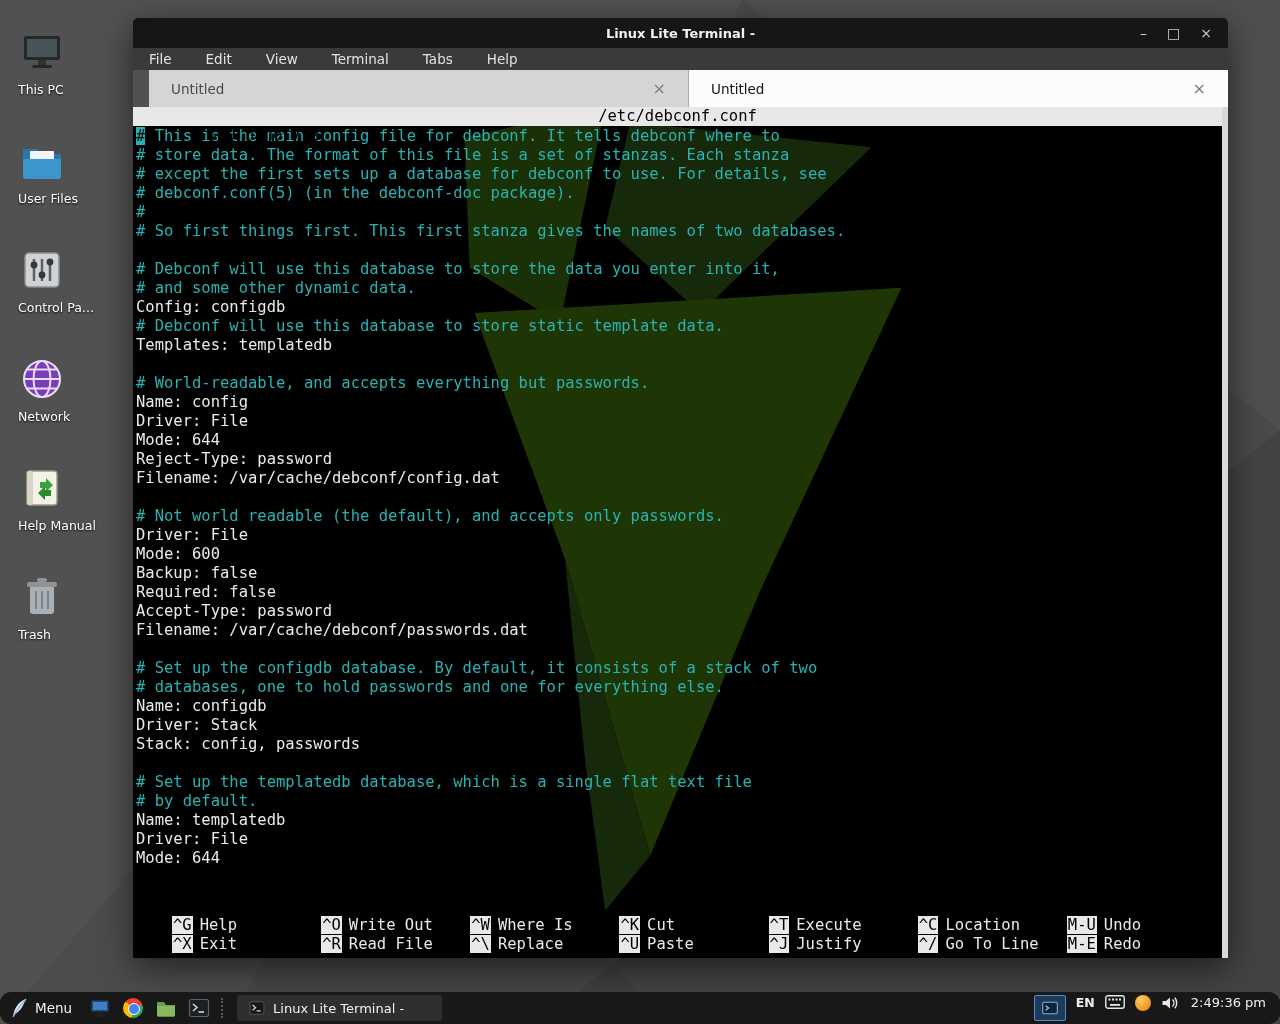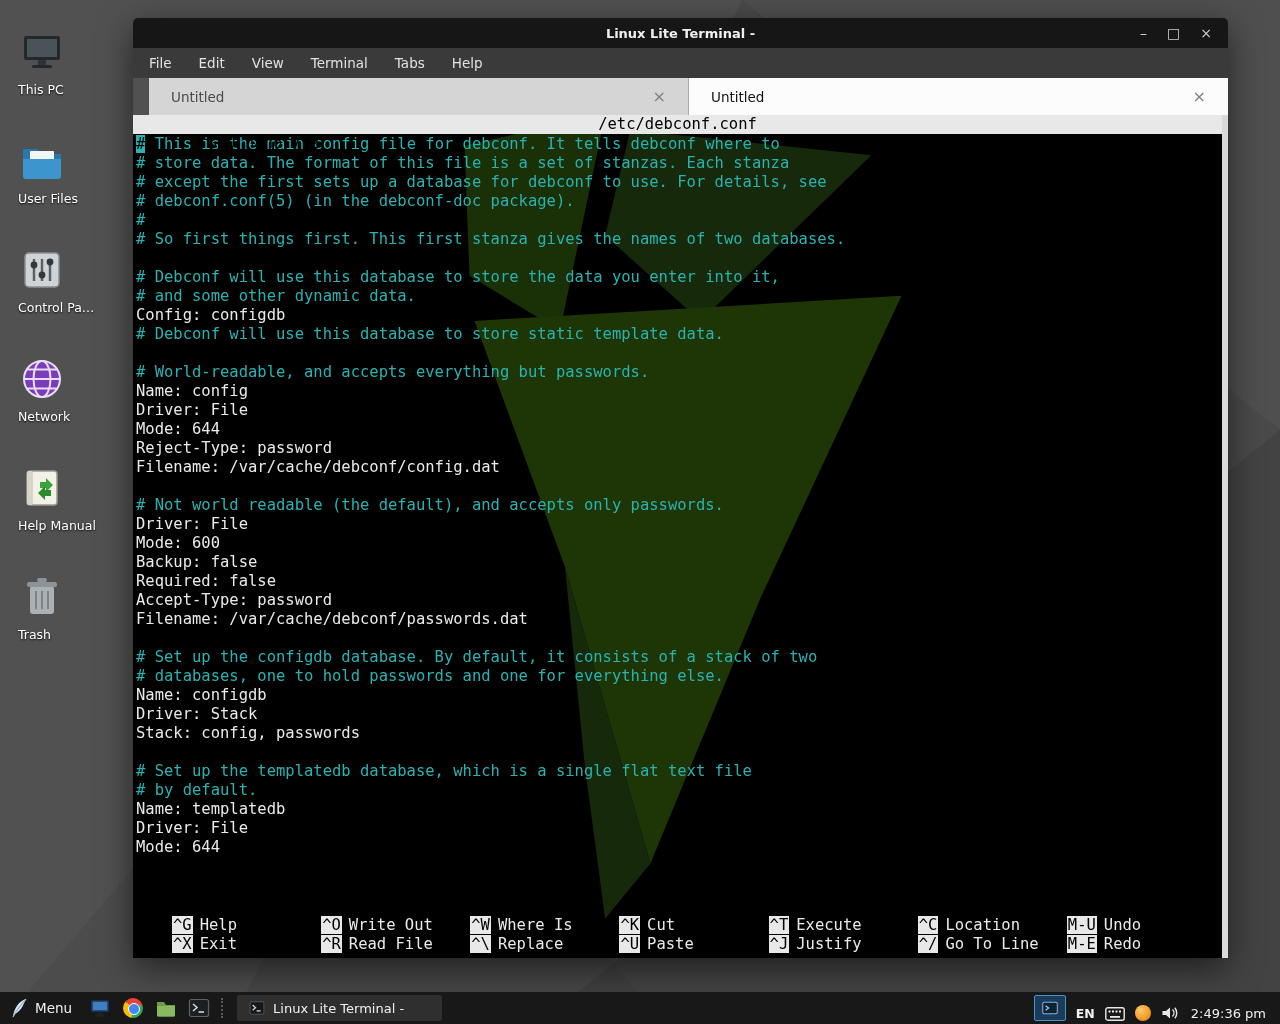--- a/index.html
+++ b/index.html
@@ -19,21 +19,21 @@
   .dicon-label { color:#fff; font-size:12.5px; text-shadow:0 1px 2px rgba(0,0,0,.9); white-space:nowrap; }
 
   
   .window { position:absolute; left:133px; top:18px; width:1095px; height:940px; display:flex; flex-direction:column;
             border-radius:5px 5px 0 0; overflow:hidden; box-shadow:0 10px 34px rgba(0,0,0,.55); z-index:3; }
   .titlebar { height:30px; background:#161616; display:flex; align-items:center; position:relative; flex:0 0 auto; }
   .titlebar .title { position:absolute; left:0; right:0; text-align:center; color:#f0f0f0; font-size:13px; font-weight:bold; }
   .win-controls { margin-left:auto; display:flex; gap:20px; padding-right:16px; z-index:1; }
   .win-controls span { color:#cfcfcf; font-size:14px; line-height:30px; cursor:pointer; }
 
-  .menubar { height:30px; background:#3a3a3a; display:flex; align-items:center; gap:27px; padding-left:16px; flex:0 0 auto; }
+  .menubar { height:22px; background:#3a3a3a; display:flex; align-items:center; gap:34px; padding-left:16px; flex:0 0 auto; }
   .menubar .menu-item { color:#e2e2e2; font-size:13.5px; cursor:pointer; }
 
   .tabbar { height:37px; display:flex; background:#2a2a2a; flex:0 0 auto;margin-left:16px; }
   .tab { flex:1; display:flex; align-items:center; padding:0 22px; font-size:13.5px; cursor:pointer; }
   .tab.inactive { background:#d5d5d5; color:#4a4a4a; border-right:1px solid #aaa; }
   .tab.active { background:#fcfcfc; color:#111; }
   .tab-close { margin-left:auto; color:#808080; font-size:16px; line-height:1; cursor:pointer; }
 
   
   .nano { flex:1; position:relative; background:#000; overflow:hidden;
@@ -50,34 +50,34 @@
   .block-cursor { background:#2ab2b2; color:#000; }
 
   .nano-shortcuts { position:absolute; left:3px; right:12px; bottom:4px; z-index:3;
                     display:grid; grid-template-rows:19px 19px; grid-auto-flow:column; grid-auto-columns:1fr;
                     font-size:15.5px; line-height:19px;padding-left:36px; }
   .shortcut { white-space:pre; color:#eaeaea; }
   .shortcut .key { background:#e8e8e8; color:#000; margin-right:7px; padding:0 1px; }
 
   
   .taskbar { position:absolute; left:0; right:0; bottom:0; height:32px; background:#181818; z-index:5;
-             display:flex; align-items:center; padding:0 8px 0 6px; gap:8px; }
+             display:flex; align-items:center; padding:0 8px 0 6px; gap:8px;border-radius:11px; }
   .menu-button { display:flex; align-items:center; gap:7px; padding:0 8px 0 4px; height:26px; border-radius:3px; cursor:pointer; }
   .menu-button .mlabel { color:#f0f0f0; font-size:13.5px; }
   .launchers { display:flex; align-items:center; gap:9px; }
   .launcher { width:24px; height:24px; display:flex; align-items:center; justify-content:center; cursor:pointer; }
   .chrome-disc { width:20px; height:20px; border-radius:50%;
       background:conic-gradient(from -50deg,#ea4335 0 120deg,#4facf7 120deg 122deg,#34a853 122deg 240deg,#fbbc05 240deg 360deg); position:relative; }
   .chrome-disc::after { content:""; position:absolute; left:5px; top:5px; width:10px; height:10px; border-radius:50%;
       background:#4285f4; border:1.5px solid #fff; }
   .tb-sep { width:6px; height:20px; border-left:2px dotted #5a5a5a; margin:0 2px; }
   .task-button { display:flex; align-items:center; gap:8px; height:26px; padding:0 12px; background:#2f2f2f;
                  border-radius:2px; min-width:205px; cursor:pointer; }
   .task-button .tlabel { color:#f0f0f0; font-size:13px; white-space:nowrap; }
-  .tray { margin-left:auto; display:flex; align-items:flex-end; gap:10px; }
+  .tray { margin-left:auto; display:flex; align-items:flex-start; gap:10px; }
   .tray-term-box { width:32px; height:26px; border:1px solid #4a90d9; background:#1c3b58; border-radius:2px;
                    display:flex; align-items:center; justify-content:center; cursor:pointer; }
   .lang { color:#f0f0f0; font-size:12.5px; font-weight:bold; cursor:pointer; }
   .orange-dot { width:16px; height:16px; border-radius:50%; background:radial-gradient(circle at 35% 30%,#ffc966,#ef9421 70%,#c9780f); cursor:pointer; }
   .clock { color:#f0f0f0; font-size:13px; padding:0 6px 0 2px; white-space:nowrap; }
   .tray svg, .launchers svg { display:block; }
 </style>
 </head>
 <body>
 
@@ -218,20 +218,21 @@
         <div class="term-line plain"></div>
 
         <div class="term-line comment"># Debconf will use this database to store the data you enter into it,</div>
 
         <div class="term-line comment"># and some other dynamic data.</div>
 
         <div class="term-line plain">Config: configdb</div>
 
         <div class="term-line comment"># Debconf will use this database to store static template data.</div>
 
+        <div class="term-line plain">Templates: templatedb</div>
 
         <div class="term-line plain"></div>
 
         <div class="term-line comment"># World-readable, and accepts everything but passwords.</div>
 
         <div class="term-line plain">Name: config</div>
 
         <div class="term-line plain">Driver: File</div>
 
         <div class="term-line plain">Mode: 644</div>

